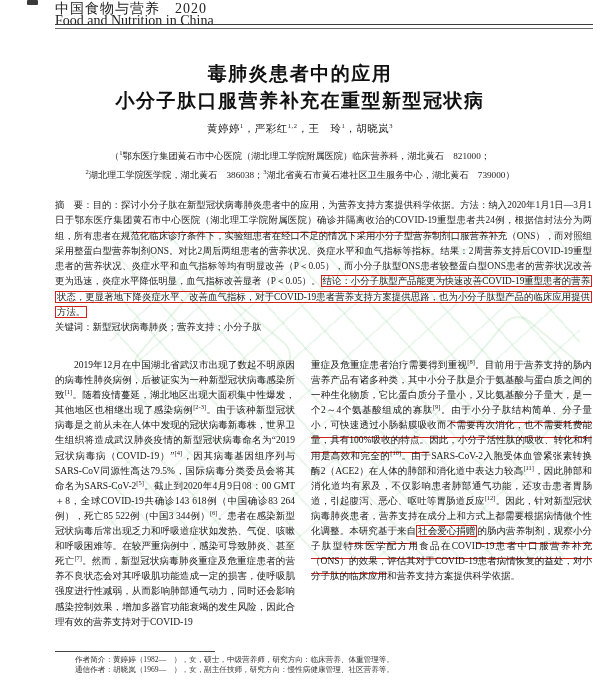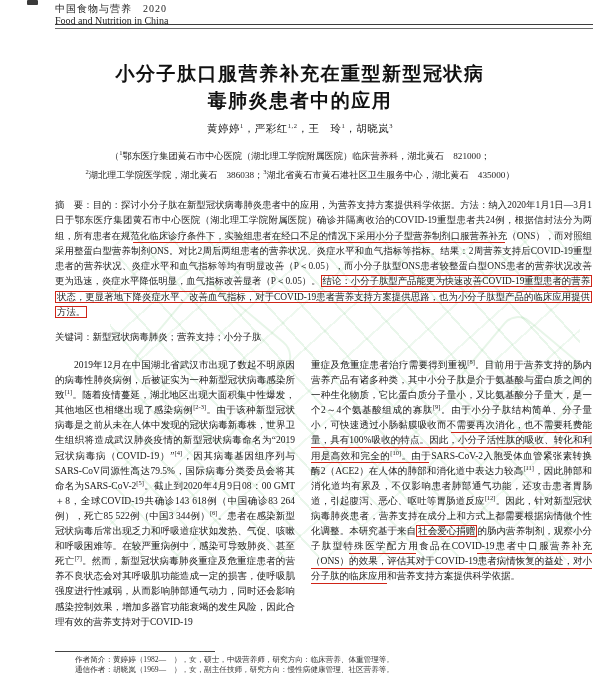--- a/index.html
+++ b/index.html
@@ -7,21 +7,21 @@
     position:relative;
     width:600px;height:700px;
     background:#ffffff;
     overflow:hidden;
     font-family:"Liberation Serif","DejaVu Serif",serif;
     color:#1a1a1a;
   }
   
   .smudge{position:absolute;left:27px;top:0;width:11px;height:5px;background:#3a3a3a;border-radius:1px;}
   
-  .jheader{position:absolute;left:55px;top:3px;font-size:10px;line-height:11.5px;color:#222;}
+  .jheader{position:absolute;left:55px;top:3px;font-size:14px;line-height:11.5px;color:#222;}
   .jheader .cn{letter-spacing:1px;}
   .rule{
     position:absolute;left:55px;top:24px;width:538px;height:3px;
     border-top:1.6px solid #3c3c3c;border-bottom:0.8px solid #6a6a6a;
   }
   
   .watermark{
     position:absolute;left:110px;top:230px;width:470px;height:330px;
     background:
       repeating-linear-gradient(48deg, rgba(120,200,130,0.16) 0 2px, transparent 2px 26px),
@@ -50,36 +50,36 @@
   .affil{
     position:absolute;left:0;top:147px;width:100%;
     text-align:center;font-size:9.2px;line-height:19px;color:#222;
   }
   .abstract{
     position:absolute;left:55px;top:198px;width:537px;
     font-size:9.4px;line-height:15.3px;text-align:justify;color:#1a1a1a;
   }
   .abstract .lead{text-indent:2em;display:inline;}
   .keywords{
-    position:absolute;left:55px;top:330px;width:537px;
+    position:absolute;left:55px;top:320px;width:537px;
     font-size:9.4px;line-height:15px;
   }
   .columns{
     position:absolute;left:55px;top:358px;width:537px;height:300px;
     display:flex;justify-content:space-between;
   }
   .col{
     font-size:9.5px;line-height:15.1px;text-align:justify;color:#161616;
   }
   .col.left{width:240px;}
   .col.right{width:281px;}
   .col .para{text-indent:2em;}
   sup{font-size:6.5px;line-height:0;vertical-align:super;}
   .bold{font-weight:normal;}
-  .redline{border-bottom:1.8px solid #cf2417;padding-bottom:17px;}
+  .redline{border-bottom:1.8px solid #cf2417;padding-bottom:7px;}
   .redbox{
     border:1.6px solid #cf2417;padding:0 1px;
     -webkit-box-decoration-break:clone;box-decoration-break:clone;
   }
   .footnote{
     position:absolute;left:55px;top:651px;width:500px;
   }
   .footnote .frule{width:160px;border-top:1px solid #444;margin-bottom:3px;}
   .footnote .fline{
     font-size:7.6px;line-height:10.4px;color:#333;padding-left:20px;
@@ -97,29 +97,29 @@
     <div class="en">Food and Nutrition in China</div>
   </div>
 
   <div class="rule"></div>
 
   <div class="watermark"></div>
   <div class="watermark2"></div>
   <div class="watermark3"></div>
 
   <div class="title">
+    <div>毒肺炎患者中的应用</div>
     <div>小分子肽口服营养补充在重型新型冠状病</div>
-    <div>毒肺炎患者中的应用</div>
   </div>
 
   <div class="authors"><span>黄婷婷</span><sup>1</sup><span>，严彩红</span><sup>1,2</sup><span>，王　玲</span><sup>1</sup><span>，胡晓岚</span><sup>3</sup></div>
 
   <div class="affil">
     <div><span>（</span><sup>1</sup><span>鄂东医疗集团黄石市中心医院（湖北理工学院附属医院）临床营养科，湖北黄石　821000；</span></div>
-    <div><sup>2</sup><span>湖北理工学院医学院，湖北黄石　386038；</span><sup>3</sup><span>湖北省黄石市黄石港社区卫生服务中心，湖北黄石　435000）</span></div>
+    <div><sup>2</sup><span>湖北理工学院医学院，湖北黄石　386038；</span><sup>3</sup><span>湖北省黄石市黄石港社区卫生服务中心，湖北黄石　739000）</span></div>
   </div>
 
   <div class="abstract">
     <span class="lead"><span class="bold">摘　要：</span><span>目的：探讨小分子肽在新型冠状病毒肺炎患者中的应用，为营养支持方案提供科学依据。方法：纳入2020年1月1日—3月1日于鄂东医疗集团</span><span class="redline">黄石市中心医院（湖北理工学院附属医院）确诊并隔离收治的COVID-19重型患者共24例</span><span>，根据信封法分为两组，所有患者在规范化临床诊疗条件下，实验组患者在经口不足的情况下采用小分子型营养制剂口服营养补充（ONS），而对照组采用整蛋白型营养制剂ONS。对比2周后两组患者的营养状况、炎症水平和血气指标等指标。结果：2周营养支持后COVID-19重型患者的营养状况、炎症水平和血气指标等均有明显改善（P＜0.05），而小分子肽型ONS患者较整蛋白型ONS患者的营养状况改善更为迅速，炎症水平降低明显，血气指标改善显著（P＜0.05）。</span><span class="redbox">结论：小分子肽型产品能更为快速改善COVID-19重型患者的营养状态，更显著地下降炎症水平、改善血气指标，对于COVID-19患者营养支持方案提供思路，也为小分子肽型产品的临床应用提供方法。</span></span>
   </div>
 
   <div class="keywords"><span class="bold">关键词：</span><span>新型冠状病毒肺炎；营养支持；小分子肽</span></div>
 
   <div class="columns">
     <div class="col left">

